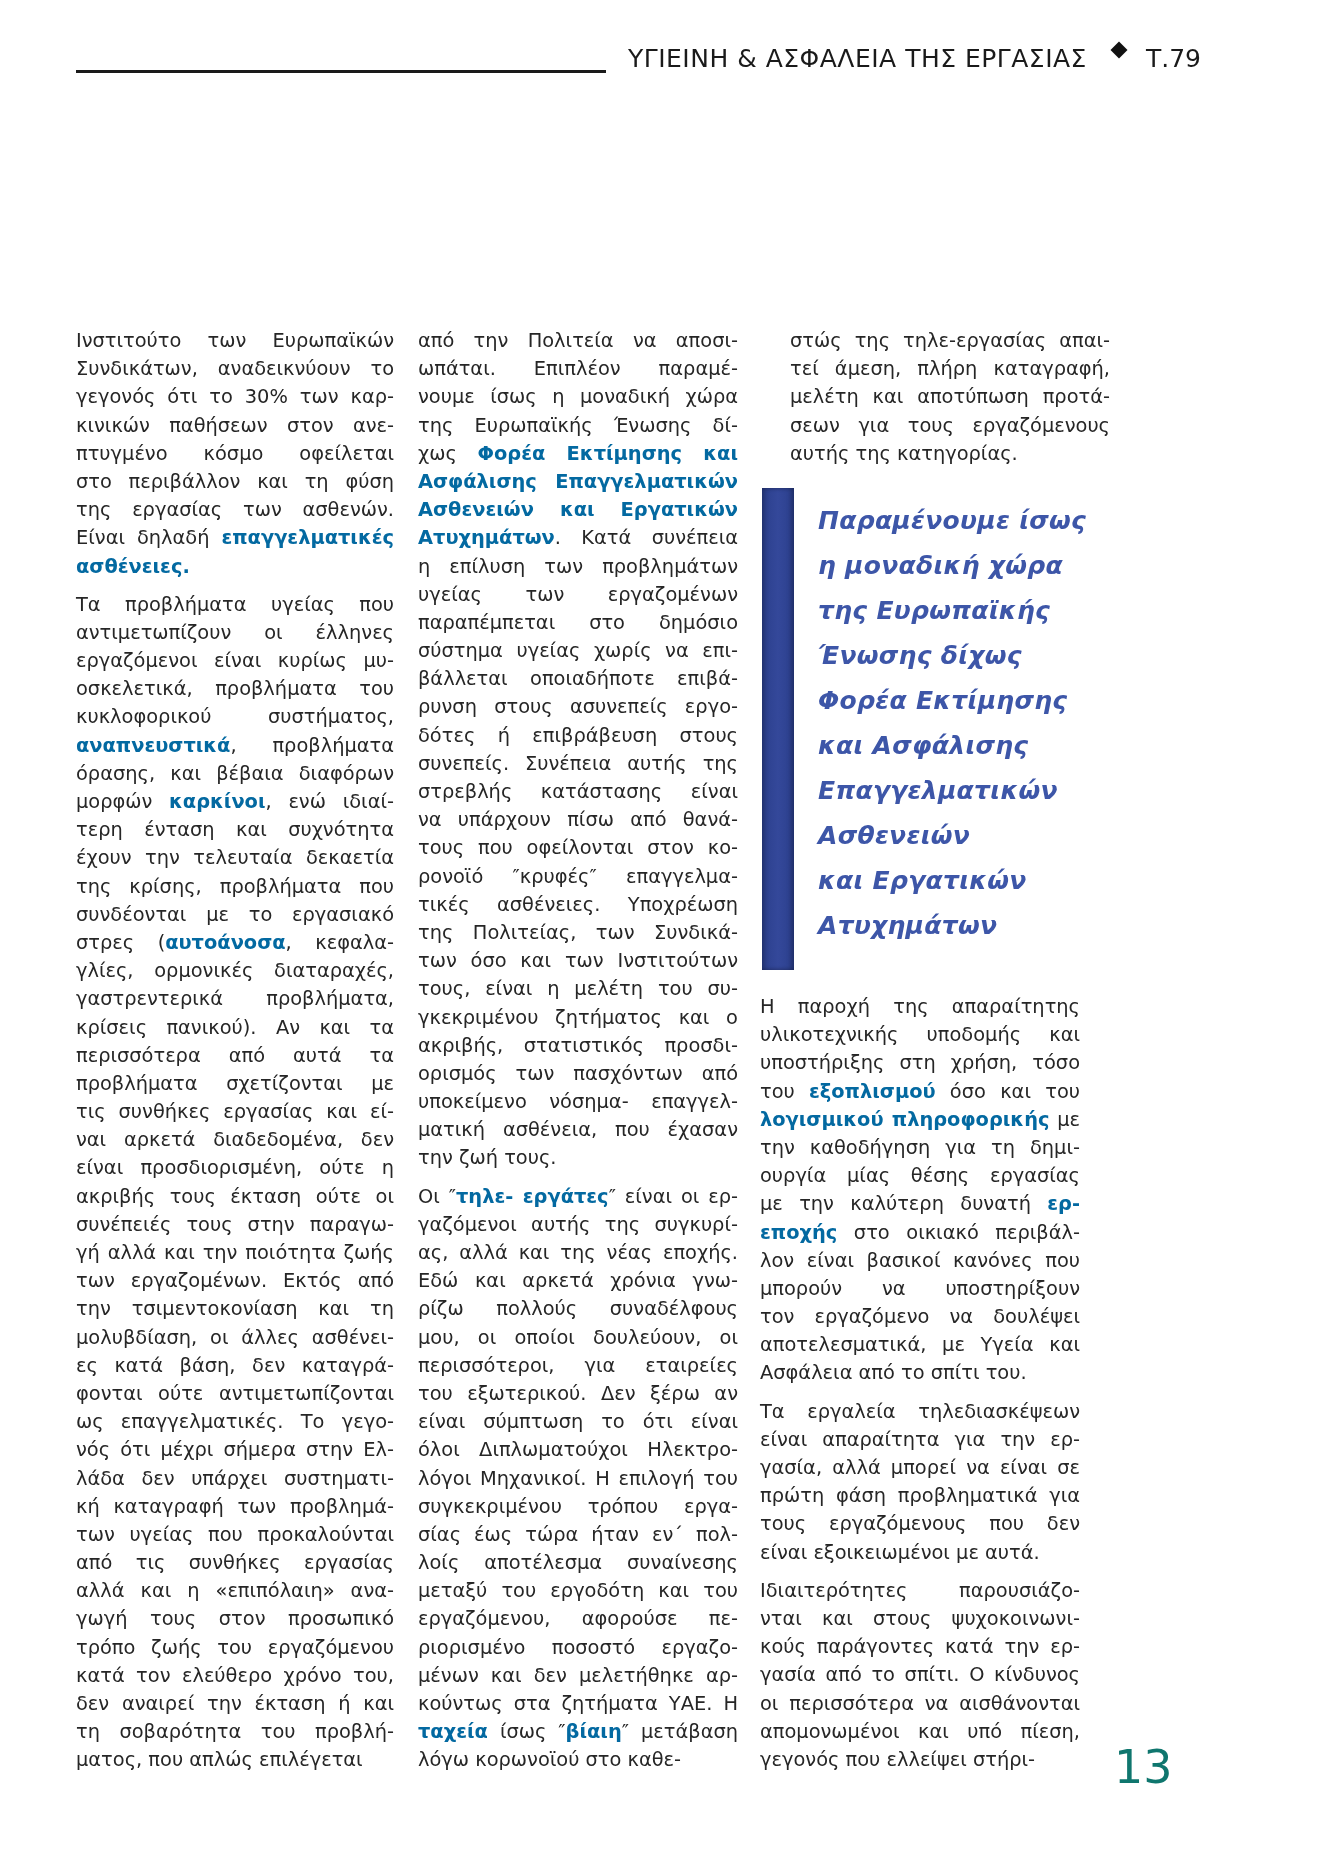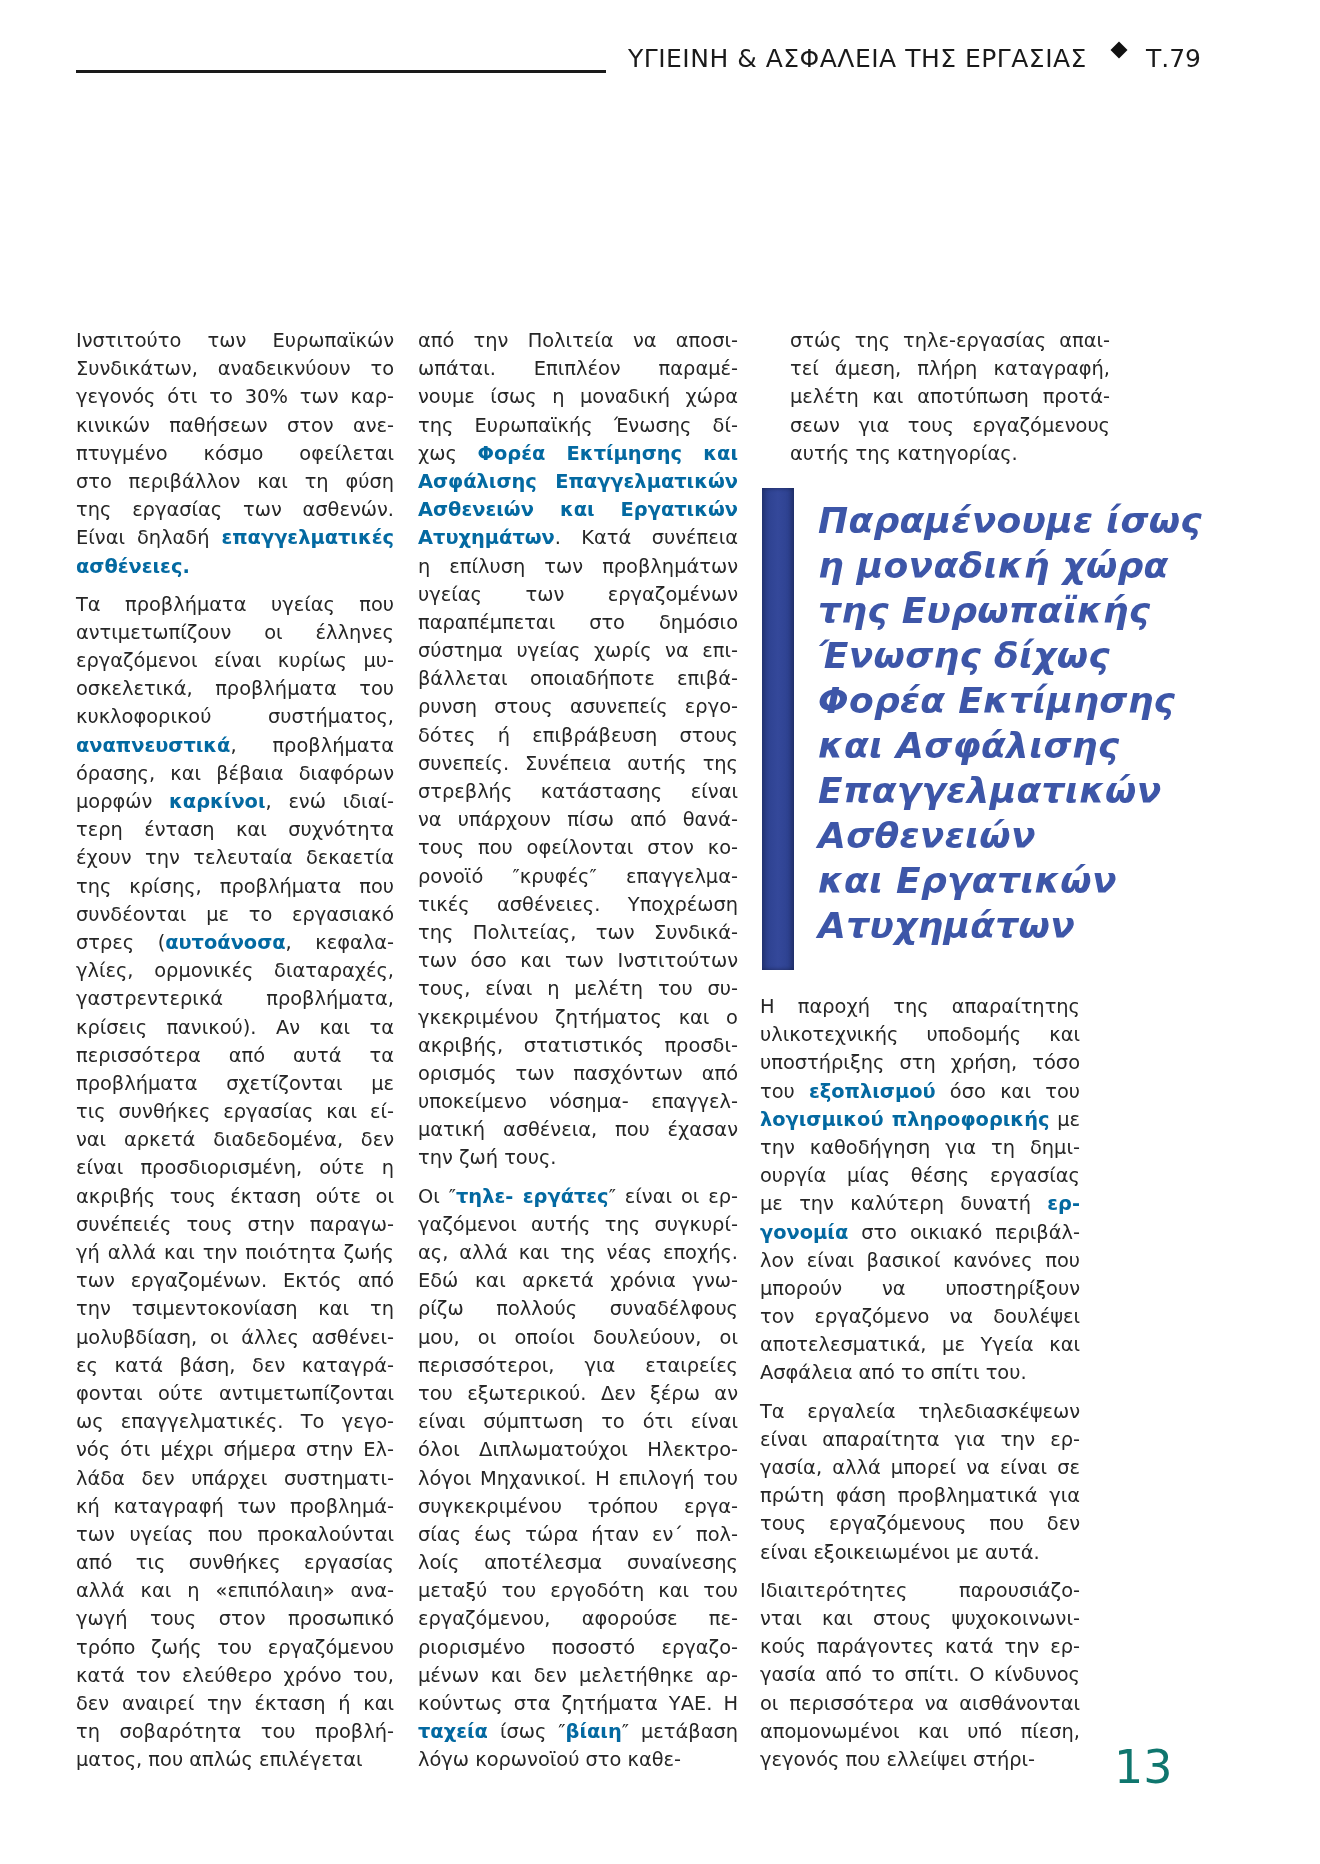--- a/index.html
+++ b/index.html
@@ -16,21 +16,21 @@
   .col2 { left: 418px; width: 320px; }
   .col3 { left: 760px; width: 320px; margin-left: 30px; }
   .line { display: block; text-align: justify; text-align-last: justify; white-space: nowrap; height: 28.2px; overflow: visible; }
   .line.last { text-align-last: left; }
   .para { margin-bottom: 10px; }
   b { font-weight: bold; color: #0369a1; }
   .pull { position: absolute; left: 762px; top: 488px; width: 420px; height: 482px; }
   .pull-bar { position: absolute; left: 0; top: 0; width: 32px; height: 482px;
               background: linear-gradient(to right, #2b3f8c 0%, #34489a 50%, #2b3f8c 100%);
               box-shadow: inset -3px 0 4px rgba(0,0,0,0.25), inset 3px 0 4px rgba(0,0,0,0.2); }
-  .pull-text { position: absolute; left: 56px; top: 10px; font-size: 36px; line-height: 45px; font-style: italic;
+  .pull-text { position: absolute; left: 56px; top: 10px; font-size: 25px; line-height: 45px; font-style: italic;
                font-weight: bold; color: #3d56a8; white-space: nowrap; letter-spacing: 0.3px; }
   .pull-line { display: block; }
   .page-number { position: absolute; left: 1114px; top: 1740px; font-size: 46px; color: #0f766e; font-weight: normal; }
   .col3-lower { position: absolute; left: 760px; top: 993px; width: 320px; font-size: 19.4px; line-height: 28.2px; }
 </style>
 </head>
 <body>
 
 <div>
   <div class="header-rule"></div>
@@ -181,21 +181,21 @@
   <div class="col3-lower">
       <div class="para">
         <span class="line"><span>Η παροχή της απαραίτητης</span></span>
         <span class="line"><span>υλικοτεχνικής υποδομής και</span></span>
         <span class="line"><span>υποστήριξης στη χρήση, τόσο</span></span>
         <span class="line"><span>του </span><b>εξοπλισμού</b><span> όσο και του</span></span>
         <span class="line"><b>λογισμικού πληροφορικής</b><span> με</span></span>
         <span class="line"><span>την καθοδήγηση για τη δημι-</span></span>
         <span class="line"><span>ουργία μίας θέσης εργασίας</span></span>
         <span class="line"><span>με την καλύτερη δυνατή </span><b>ερ-</b></span>
-        <span class="line"><b>γονομία</b><span> στο οικιακό περιβάλ-</span></span>
+        <span class="line"><b>εποχής</b><span> στο οικιακό περιβάλ-</span></span>
         <span class="line"><span>λον είναι βασικοί κανόνες που</span></span>
         <span class="line"><span>μπορούν να υποστηρίξουν</span></span>
         <span class="line"><span>τον εργαζόμενο να δουλέψει</span></span>
         <span class="line"><span>αποτελεσματικά, με Υγεία και</span></span>
         <span class="line last"><span>Ασφάλεια από το σπίτι του.</span></span>
       </div>
       <div class="para">
         <span class="line"><span>Τα εργαλεία τηλεδιασκέψεων</span></span>
         <span class="line"><span>είναι απαραίτητα για την ερ-</span></span>
         <span class="line"><span>γασία, αλλά μπορεί να είναι σε</span></span>

